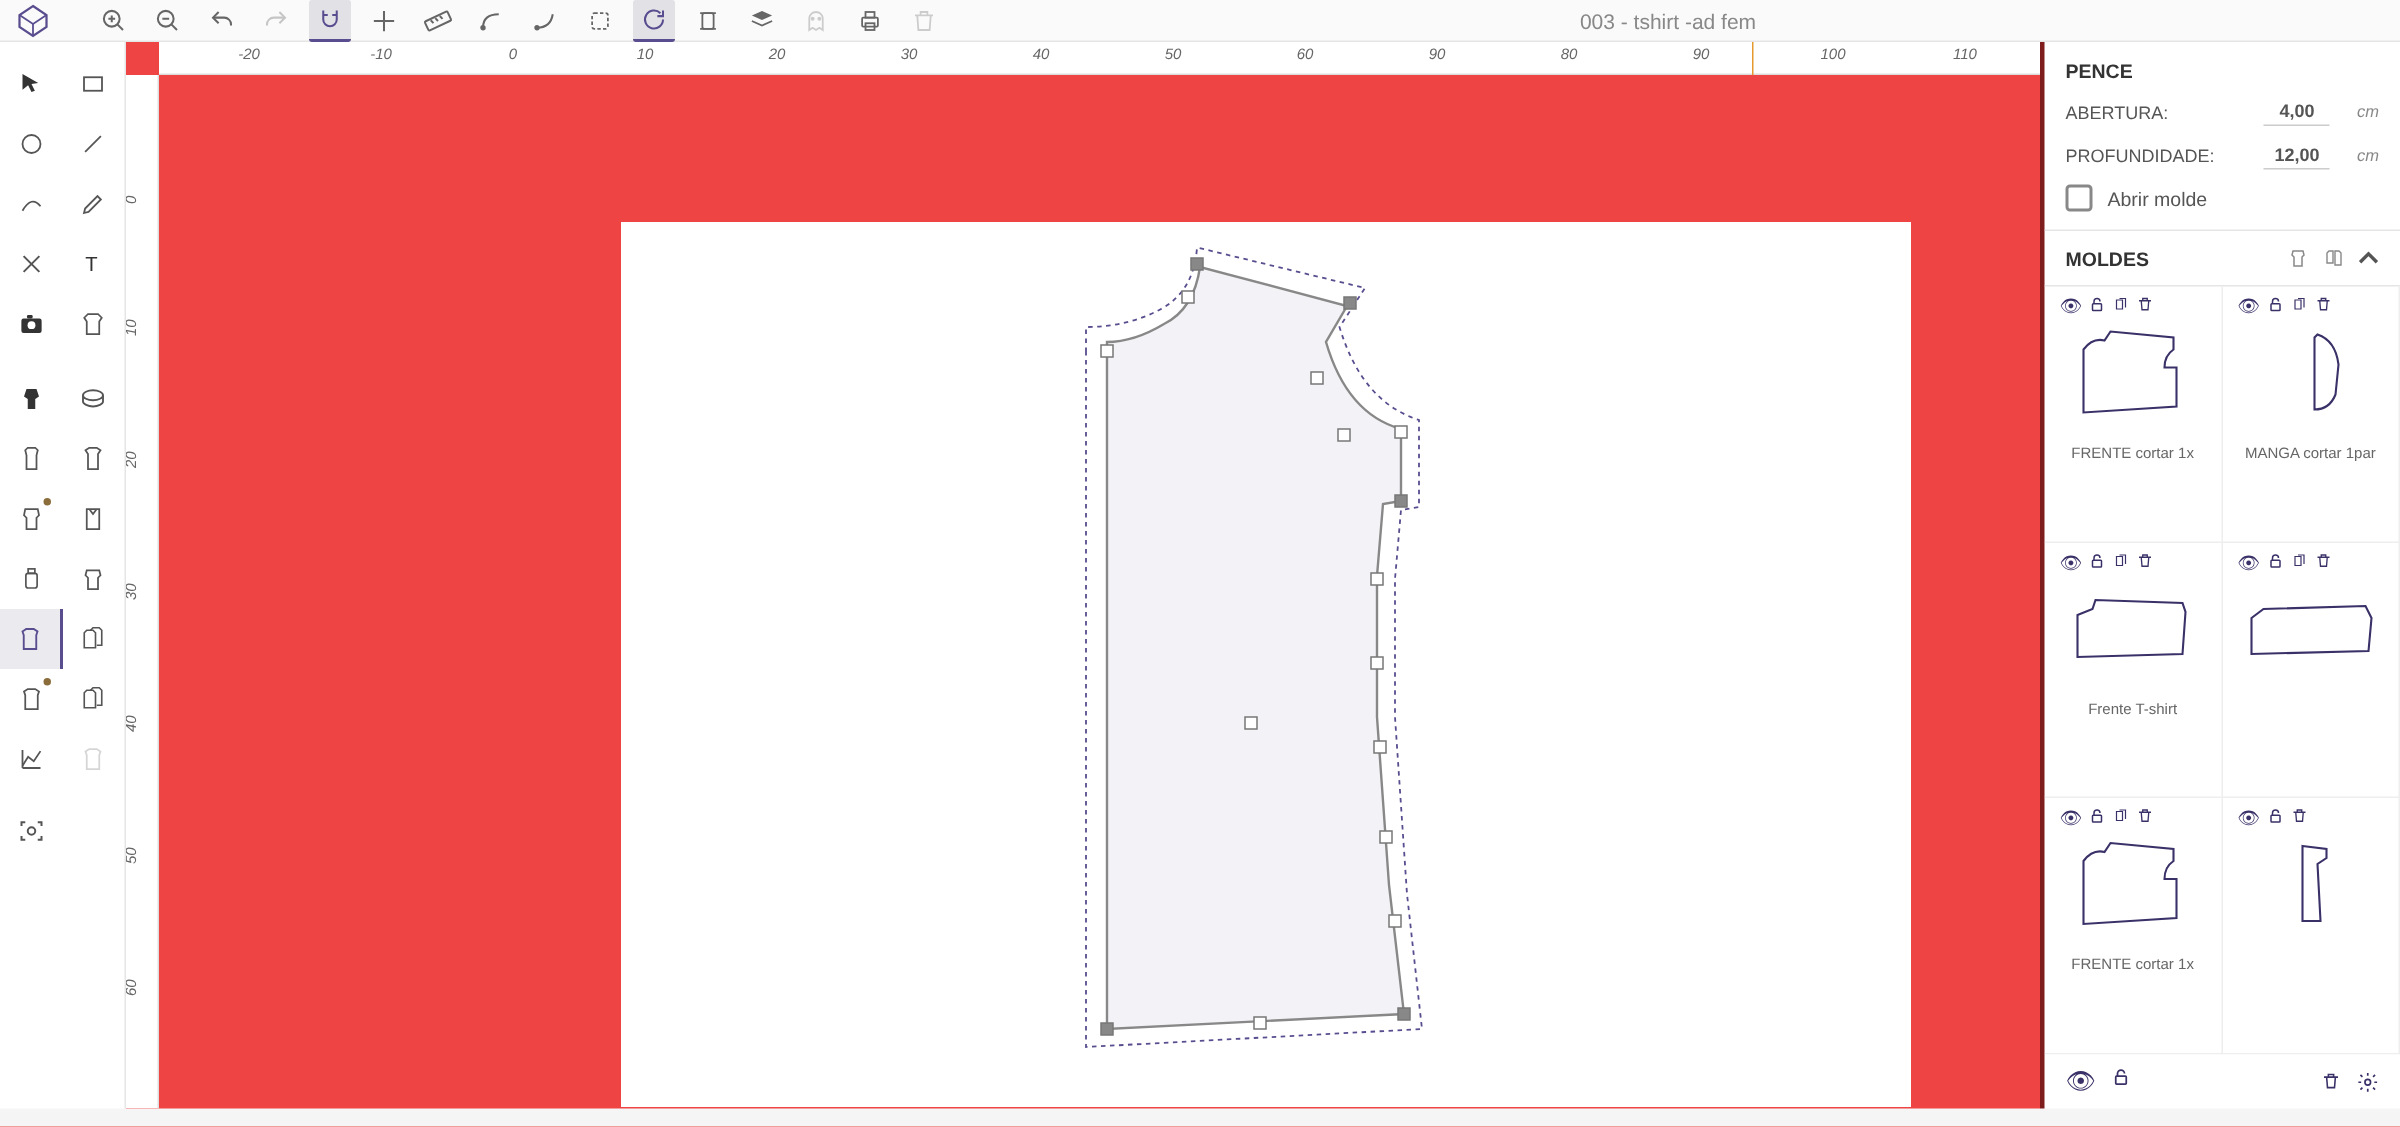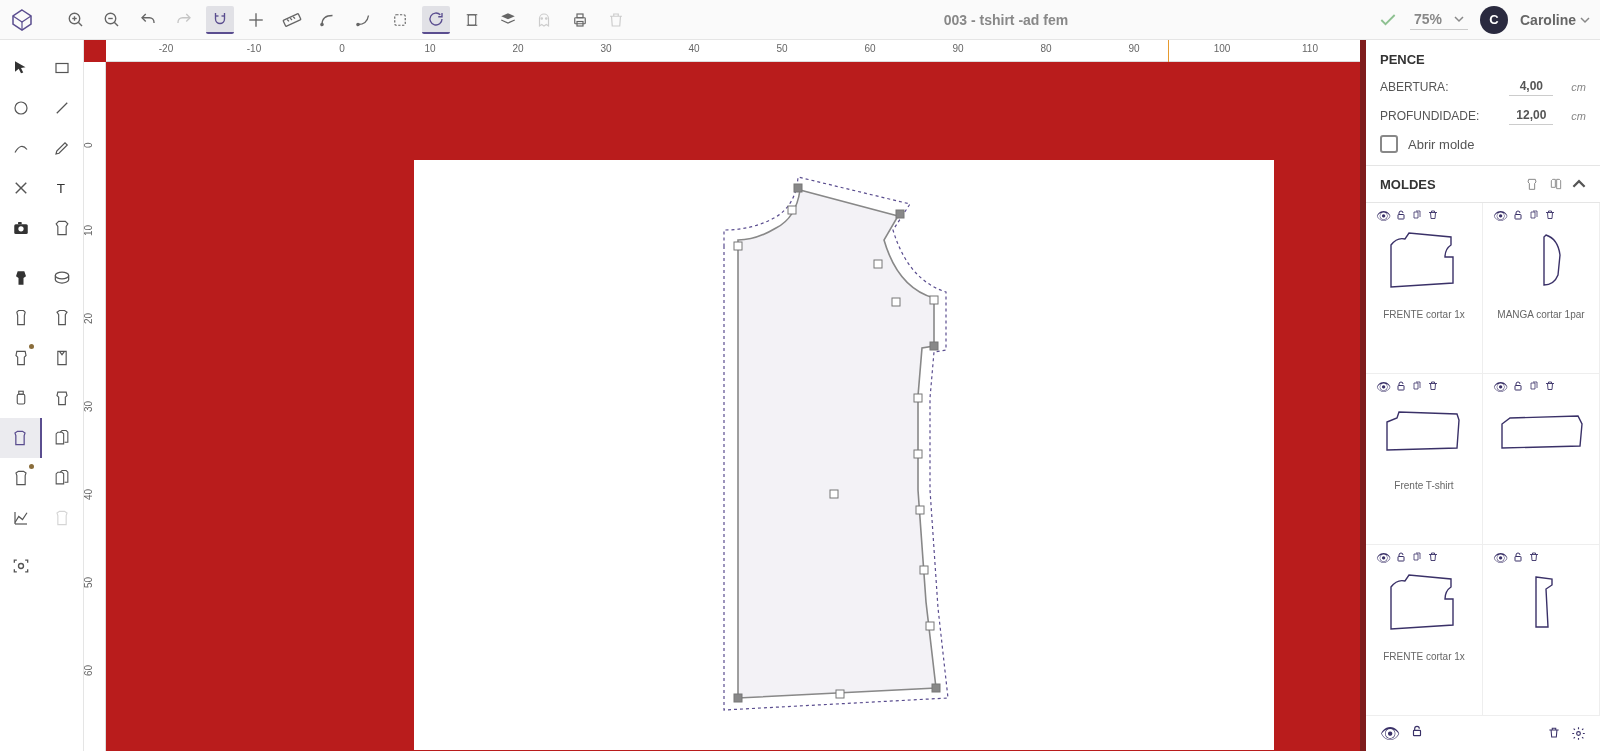--- a/index.html
+++ b/index.html
@@ -1,19 +1,19 @@
 <!DOCTYPE html>
 <html><head>
 <meta charset="utf-8">
 <style>
 * { margin: 0; padding: 0; box-sizing: border-box; font-family: -apple-system, BlinkMacSystemFont, "Segoe UI", Arial, sans-serif; }
 body { width: 1600px; height: 751px; overflow: hidden; background: #f5f5f5; color: #333; }
 
 
-.top-toolbar { height: 40px; background: #fafafa; border-bottom: 1px solid #e5e5e5; display: flex; align-items: center; padding: 0 10px; font-weight: bold; }
+.top-toolbar { height: 28px; background: #fafafa; border-bottom: 1px solid #e5e5e5; display: flex; align-items: center; padding: 0 10px; }
 .top-toolbar .logo { width: 24px; height: 24px; margin-right: 24px; }
 .top-toolbar .tool-btn { width: 28px; height: 28px; display: flex; align-items: center; justify-content: center; margin: 0 4px; cursor: pointer; color: #666; border-radius: 2px; }
 .top-toolbar .tool-btn.active { background: #e1e1e6; border-bottom: 2px solid #5a4d8f; }
 .top-toolbar .doc-title { flex: 1; text-align: center; color: #888; font-size: 14px; }
 .top-toolbar .right-controls { display: flex; align-items: center; gap: 12px; }
 .top-toolbar .check { color: #8dc090; }
 .top-toolbar .zoom { color: #888; font-size: 14px; border-bottom: 1px solid #ccc; padding: 2px 4px; display: flex; align-items: center; gap: 12px; }
 .top-toolbar .avatar { width: 28px; height: 28px; border-radius: 50%; background: #2a2a3f; color: #fff; display: flex; align-items: center; justify-content: center; font-size: 13px; }
 .top-toolbar .username { color: #666; font-size: 14px; display:flex; align-items:center; gap:4px;}
 
@@ -21,32 +21,32 @@
 .workspace { display: flex; height: calc(100% - 40px); }
 
 
 .left-tools { width: 84px; background: #fff; border-right: 1px solid #e5e5e5; display: flex; flex-direction: column; padding-top: 8px; }
 .left-tools .tool-row { display: flex; }
 .left-tools .tool-cell { width: 42px; height: 40px; display: flex; align-items: center; justify-content: center; cursor: pointer; color: #555; position: relative; }
 .left-tools .tool-cell.active { background: #ebebef; border-right: 2px solid #5a4d8f; }
 .left-tools .tool-cell .dot { position: absolute; top: 6px; right: 8px; width: 5px; height: 5px; background: #8a6d3b; border-radius: 50%; }
 
 
-.canvas-area { flex: 1; position: relative; background: #b91c1c; overflow: hidden; }
+.canvas-area { flex: 1; position: relative; background: #ef4444; overflow: hidden; font-style: italic; }
 .ruler-h { position: absolute; top: 0; left: 22px; right: 0; height: 22px; background: #fff; border-bottom: 1px solid #ddd; font-size: 10px; color: #666; }
 .ruler-h .tick { position: absolute; top: 3px; transform: translateX(-50%); }
 .ruler-h .marker { position: absolute; top: 0; width: 1px; height: 22px; background: #e69a2e; }
 .ruler-v { position: absolute; top: 22px; left: 0; width: 22px; bottom: 0; background: #fff; border-right: 1px solid #ddd; font-size: 10px; color: #666; }
 .ruler-v .tick { position: absolute; left: 4px; transform: translateY(-50%) rotate(-90deg); transform-origin: left center; }
 .paper { position: absolute; left: 330px; top: 120px; width: 860px; height: 590px; background: #fff; }
 .pattern { position: absolute; left: 654px; top: 130px; width: 230px; height: 560px; }
 .pattern svg { width: 100%; height: 100%; overflow: visible; }
 
 
-.right-panel { width: 240px; background: #fff; border-left: 6px solid #7f1d1d; display: flex; flex-direction: column; overflow: hidden; }
+.right-panel { width: 240px; background: #fff; border-left: 3px solid #7f1d1d; display: flex; flex-direction: column; overflow: hidden; }
 .panel-section { border-bottom: 1px solid #e5e5e5; padding: 12px 14px; }
 .panel-section h3 { font-size: 13px; font-weight: bold; color: #333; margin-bottom: 10px; }
 .field-row { display: flex; align-items: center; justify-content: space-between; font-size: 12px; color: #555; margin-bottom: 10px; }
 .field-row .val { border-bottom: 1px solid #ccc; min-width: 44px; text-align: center; padding: 2px 0; font-weight: bold; }
 .field-row .unit { margin-left: 18px; color: #888; font-size: 11px; font-style: italic; }
 .checkbox-row { display: flex; align-items: center; gap: 10px; font-size: 13px; color: #555; margin-top: 8px; }
 .checkbox-row .cb { width: 18px; height: 18px; border: 2px solid #888; border-radius: 3px; }
 
 .moldes-header { display: flex; align-items: center; justify-content: space-between; padding: 10px 14px; border-bottom: 1px solid #e5e5e5; }
 .moldes-header h3 { font-size: 13px; font-weight: bold; }
@@ -178,40 +178,20 @@
       </svg>
     </span>
   <span class="tool-btn" style="opacity:.3">
       <svg width="18" height="18" viewBox="0 0 24 24" fill="none" stroke="currentColor" stroke-width="1.6">
         <path d="M4 7h16M9 7V4h6v3M6 7l1 13h10l1-13"></path>
       </svg>
     </span>
 
   <div class="doc-title">003 - tshirt -ad fem</div>
 
-  <div class="right-controls">
-    <span class="check">
-        <svg width="20" height="20" viewBox="0 0 24 24" fill="none" stroke="currentColor" stroke-width="2.2">
-          <polyline points="4 12 9 17 20 6"></polyline>
-        </svg>
-      </span>
-    <span class="zoom">
-        <span>75%</span>
-        <svg width="10" height="10" viewBox="0 0 10 10">
-          <path d="M1 3l4 4 4-4" fill="none" stroke="#888" stroke-width="1.5"></path>
-        </svg>
-      </span>
-    <span class="avatar">C</span>
-    <span class="username">
-        <span>Caroline</span>
-        <svg width="10" height="10" viewBox="0 0 10 10">
-          <path d="M1 3l4 4 4-4" fill="none" stroke="#888" stroke-width="1.5"></path>
-        </svg>
-      </span>
-  </div>
 </div>
 
 <div class="workspace">
 
   <div class="left-tools">
     <div class="tool-row">
       <div class="tool-cell">
           <svg width="18" height="18" viewBox="0 0 24 24" fill="#333">
             <path d="M4 3l14 8-6 1 3 6-3 1-3-6-5 4z"></path>
           </svg>

